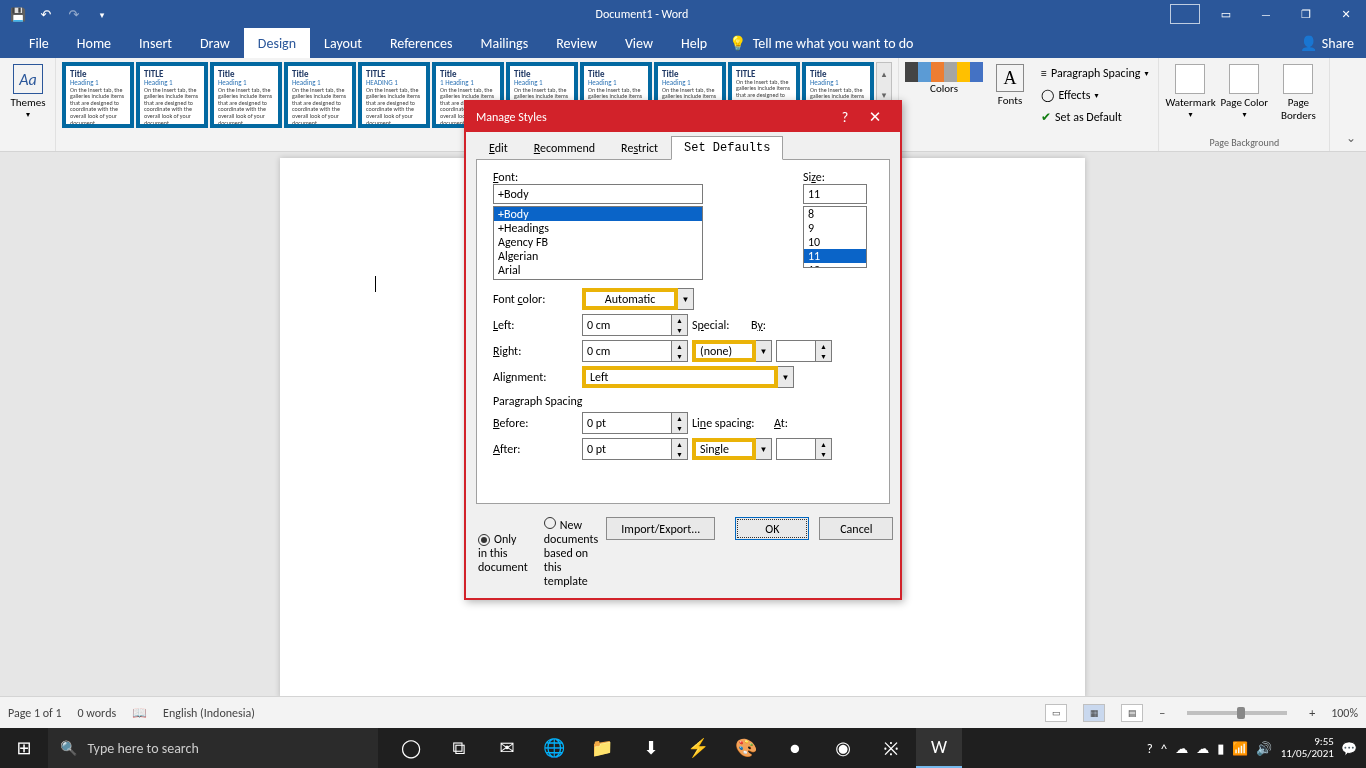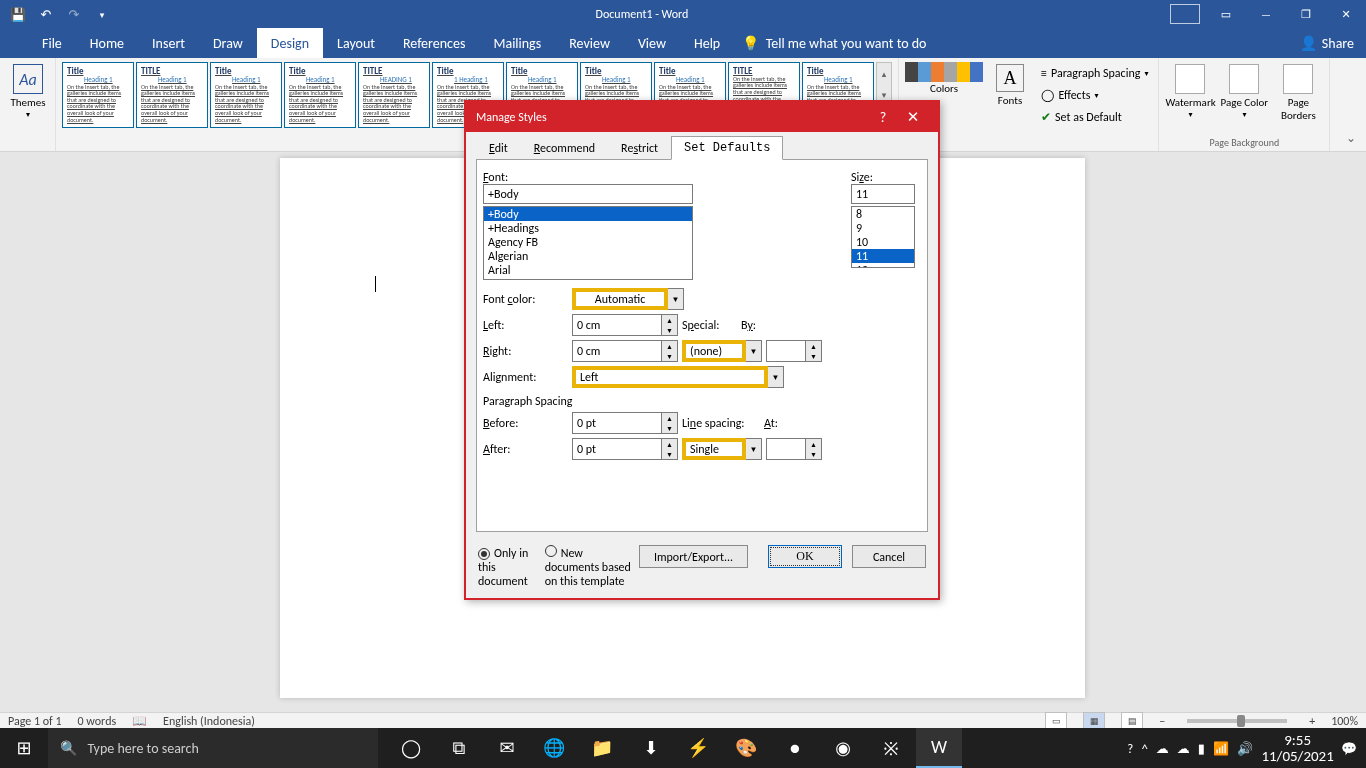--- a/index.html
+++ b/index.html
@@ -9,105 +9,105 @@
 .titlebar { height:28px; background:#2b579a; display:flex; align-items:center; color:#fff; font-size:12px; }
 .qat { display:flex; align-items:center; padding-left:6px; gap:4px; }
 .qat-btn { width:24px; height:22px; display:flex; align-items:center; justify-content:center; color:#fff; cursor:pointer; font-size:13px; }
 .qat-btn.disabled { opacity:.5; }
 .title-center { flex:1; text-align:center; font-size:12px; }
 .winbtns { display:flex; }
 .winbtn { width:40px; height:28px; display:flex; align-items:center; justify-content:center; color:#fff; font-size:11px; }
 .acct-ico { width:30px; height:20px; border:1px solid #fff; opacity:.7; margin-right:6px; }
 
 
-.ribbon-tabs { height:30px; background:#2b579a; display:flex; align-items:stretch; color:#fff; font-size:14px; padding-left:28px; gap:0; }
+.ribbon-tabs { height:30px; background:#2b579a; display:flex; align-items:stretch; color:#fff; font-size:14px; padding-left:15px; gap:0; }
 .rtab { padding:0 14px; display:flex; align-items:center; cursor:pointer; }
 .rtab.active { background:#fff; color:#2b579a; }
 .tell-me { display:flex; align-items:center; gap:6px; margin-left:8px; }
 .share { margin-left:auto; margin-right:12px; display:flex; align-items:center; gap:4px; }
 
 
 .ribbon { height:94px; background:#f3f3f3; border-bottom:1px solid #d4d4d4; display:flex; }
 .rgroup { border-right:1px solid #e1e1e1; padding:4px 6px 2px; display:flex; flex-direction:column; }
 .rgroup-label { font-size:10px; color:#666; text-align:center; margin-top:auto; padding-top:2px; }
 .themes-btn { width:44px; text-align:center; font-size:11px; }
 .themes-ico { width:30px; height:30px; border:1px solid #2b579a; margin:2px auto; display:flex; align-items:center; justify-content:center; color:#2b579a; font-style:italic; font-size:16px; }
 .df-gallery { display:flex; gap:2px; height:66px; }
-.df-thumb { width:72px; height:66px; background:#fff; border:1px solid #0369a1; padding:3px 4px; font-size:6px; line-height:1.1; overflow:hidden; color:#444;text-decoration:underline; }
+.df-thumb { width:72px; height:66px; background:#fff; border:4px solid #0369a1; padding:3px 4px; font-size:6px; line-height:1.1; overflow:hidden; color:#444; }
 .df-thumb .t1 { font-size:9px; color:#1f3864; font-weight:600; }
-.df-thumb .t2 { font-size:7px; color:#2e74b5;margin-left:17px; }
+.df-thumb .t2 { font-size:7px; color:#2e74b5; }
 .df-more { width:16px; background:#e9e9e9; border:1px solid #c0c0c0; display:flex; flex-direction:column; }
 .df-more span{flex:1;display:flex;align-items:center;justify-content:center;font-size:9px;color:#666;}
 .colors-row { display:flex; height:20px; }
 .color-sw { width:13px; height:20px; }
 .fonts-btn { width:42px; text-align:center; font-size:11px; }
 .fonts-ico { width:28px; height:28px; border:1px solid #888; margin:2px auto; display:flex; align-items:center; justify-content:center; font-family:serif; font-size:18px; }
 .small-cmd { font-size:12px; display:flex; align-items:center; gap:4px; height:22px; padding:0 4px; }
 .pbg-btn { width:50px; text-align:center; font-size:11px; }
 .pbg-ico { width:30px; height:30px; margin:2px auto; border:1px solid #aaa; background:#fff; }
 .ribbon-collapse { margin-left:auto; width:30px; display:flex; align-items:flex-end; justify-content:center; font-size:12px; color:#666; padding-bottom:6px;}
 
 
 .docarea { position:absolute; top:152px; left:0; right:0; bottom:22px; background:#e6e6e6; }
 .page { position:absolute; left:280px; top:6px; width:805px; height:540px; background:#fff; box-shadow:0 0 6px rgba(0,0,0,.2); }
 .cursor { position:absolute; left:95px; top:118px; width:1px; height:16px; background:#000; }
 
 
-.status { position:absolute; bottom:0; left:0; right:0; height:16px; background:#f3f3f3; border-top:1px solid #d4d4d4; display:flex; align-items:center; font-size:12px; color:#444; padding:0 8px; gap:16px;}
+.status { position:absolute; bottom:0; left:0; right:0; height:32px; background:#f3f3f3; border-top:1px solid #d4d4d4; display:flex; align-items:center; font-size:12px; color:#444; padding:0 8px; gap:16px;}
 .status .spacer{flex:1}
 .view-btn { width:22px; height:18px; border:1px solid #c0c0c0; background:#fff; font-size:9px; display:flex; align-items:center; justify-content:center; }
 .view-btn.active{background:#c9d8ee;}
 .zoom-slider { width:100px; height:4px; background:#c0c0c0; position:relative; margin:0 6px;}
 .zoom-slider::after{content:"";position:absolute;left:50%;top:-4px;width:8px;height:12px;background:#888;border-radius:2px;}
 
 
-.dialog { position:absolute; left:464px; top:100px; width:476px; height:500px; background:#f0f0f0; border:2px solid #d2222a; box-shadow:2px 2px 8px rgba(0,0,0,.3); display:flex; flex-direction:column; }
+.dialog { position:absolute; left:464px; top:100px; width:438px; height:500px; background:#f0f0f0; border:2px solid #d2222a; box-shadow:2px 2px 8px rgba(0,0,0,.3); display:flex; flex-direction:column; }
 .dlg-title { height:30px; background:#d2222a; color:#fff; display:flex; align-items:center; padding:0 10px; font-size:12px; }
 .dlg-title .ttl{flex:1}
 .dlg-help{width:30px;text-align:center;font-size:14px;}
 .dlg-close{width:30px;text-align:center;font-size:15px;}
 .dlg-tabs { display:flex; padding:4px 10px 0; gap:0; font-size:12px; }
 .dlg-tab { padding:4px 12px; border:1px solid transparent; cursor:pointer; }
 .dlg-tab.active { background:#fff; border:1px solid #a0a0a0; border-bottom-color:#fff; position:relative; z-index:2;font-family:Liberation Mono, monospace;}
-.dlg-body { background:#fff; margin:0 10px 6px; border:1px solid #a0a0a0; padding:10px 6px; flex:1; font-size:12px; position:relative; top:-1px; overflow:hidden;}
+.dlg-body { background:#fff; margin:0 10px 6px; border:1px solid #a0a0a0; padding:10px 16px; flex:1; font-size:12px; position:relative; top:-1px; overflow:hidden;}
 .row { display:flex; align-items:center; margin-bottom:4px; gap:4px; }
 .lbl { width:85px; }
 .ul { text-decoration:underline; }
 .inp { border:1px solid #7a7a7a; height:20px; padding:0 4px; font-size:12px; background:#fff; }
 .listbox { border:1px solid #7a7a7a; background:#fff; font-size:12px; overflow-y:scroll; }
 .listbox div { padding:0 4px; line-height:14px; height:14px; }
 .listbox .sel { background:#0a64c8; color:#fff; }
 .spin { display:flex; }
 .spin input { width:90px; height:22px; border:1px solid #7a7a7a; padding:0 4px; font-size:12px; }
 .spin .ar { width:16px; border:1px solid #7a7a7a; border-left:none; display:flex; flex-direction:column; }
 .spin .ar span{flex:1;font-size:7px;display:flex;align-items:center;justify-content:center;background:#e9e9e9;}
 .combo { display:flex; }
 .combo input { height:22px; border:4px solid #eab308; padding:0 4px; font-size:12px; }
 .combo .dd { width:16px; border:1px solid #7a7a7a; border-left:none; background:#e9e9e9; font-size:8px; display:flex; align-items:center; justify-content:center;}
 .section-h { font-size:12px; margin:6px 0 4px; }
 .dlg-footer { padding:6px 12px 10px; display:flex; gap:8px; font-size:12px; }
 .radio-row { display:flex; gap:16px; align-items:center; }
 .radio { width:12px;height:12px;border:1px solid #333;border-radius:50%;display:inline-flex;align-items:center;justify-content:center;margin-right:4px;}
 .radio.checked::after{content:"";width:6px;height:6px;background:#333;border-radius:50%;}
 .btn { height:23px; padding:0 14px; border:1px solid #8a8a8a; background:#e9e9e9; font-size:12px; }
-.btn.default { border:1px solid #0067c0; outline:1px dotted #333; outline-offset:-3px;font-family:Liberation Serif, serif;}
+.btn.default { border:1px solid #0067c0; outline:1px dotted #333; outline-offset:-3px;}
 .btn-row { display:flex; gap:10px; }
 .btn-row .sp{flex:1}
 
 
 .taskbar { position:absolute; bottom:0; left:0; right:0; height:40px; background:#1f1f1f; display:flex; align-items:center; color:#fff; z-index:50;}
 body > .status { bottom:40px; }
 body > .docarea { bottom:62px; }
 .tb-start { width:48px; height:40px; display:flex; align-items:center; justify-content:center; font-size:18px; }
 .tb-search { height:40px; width:330px; background:#2b2b2b; display:flex; align-items:center; padding:0 12px; gap:10px; color:#ccc; font-size:14px; }
 .tb-icons { display:flex; margin-left:10px; gap:2px; }
 .tb-ico { width:46px; height:40px; display:flex; align-items:center; justify-content:center; font-size:18px; }
 .tb-ico.active { border-bottom:2px solid #76b9ed; background:#333; }
 .tray { margin-left:auto; display:flex; align-items:center; gap:8px; padding-right:8px; font-size:11px; }
-.tray .clk { text-align:center; line-height:1.1; font-size:15px; }
+.tray .clk { text-align:right; line-height:1.1; font-size:11px; }
 .tray-ico { font-size:13px; }
 </style>
 </head>
 <body>
 
 <div class="titlebar">
   <div class="qat">
     <div class="qat-btn">💾</div>
     <div class="qat-btn">↶</div>
     <div class="qat-btn disabled">↷</div>

